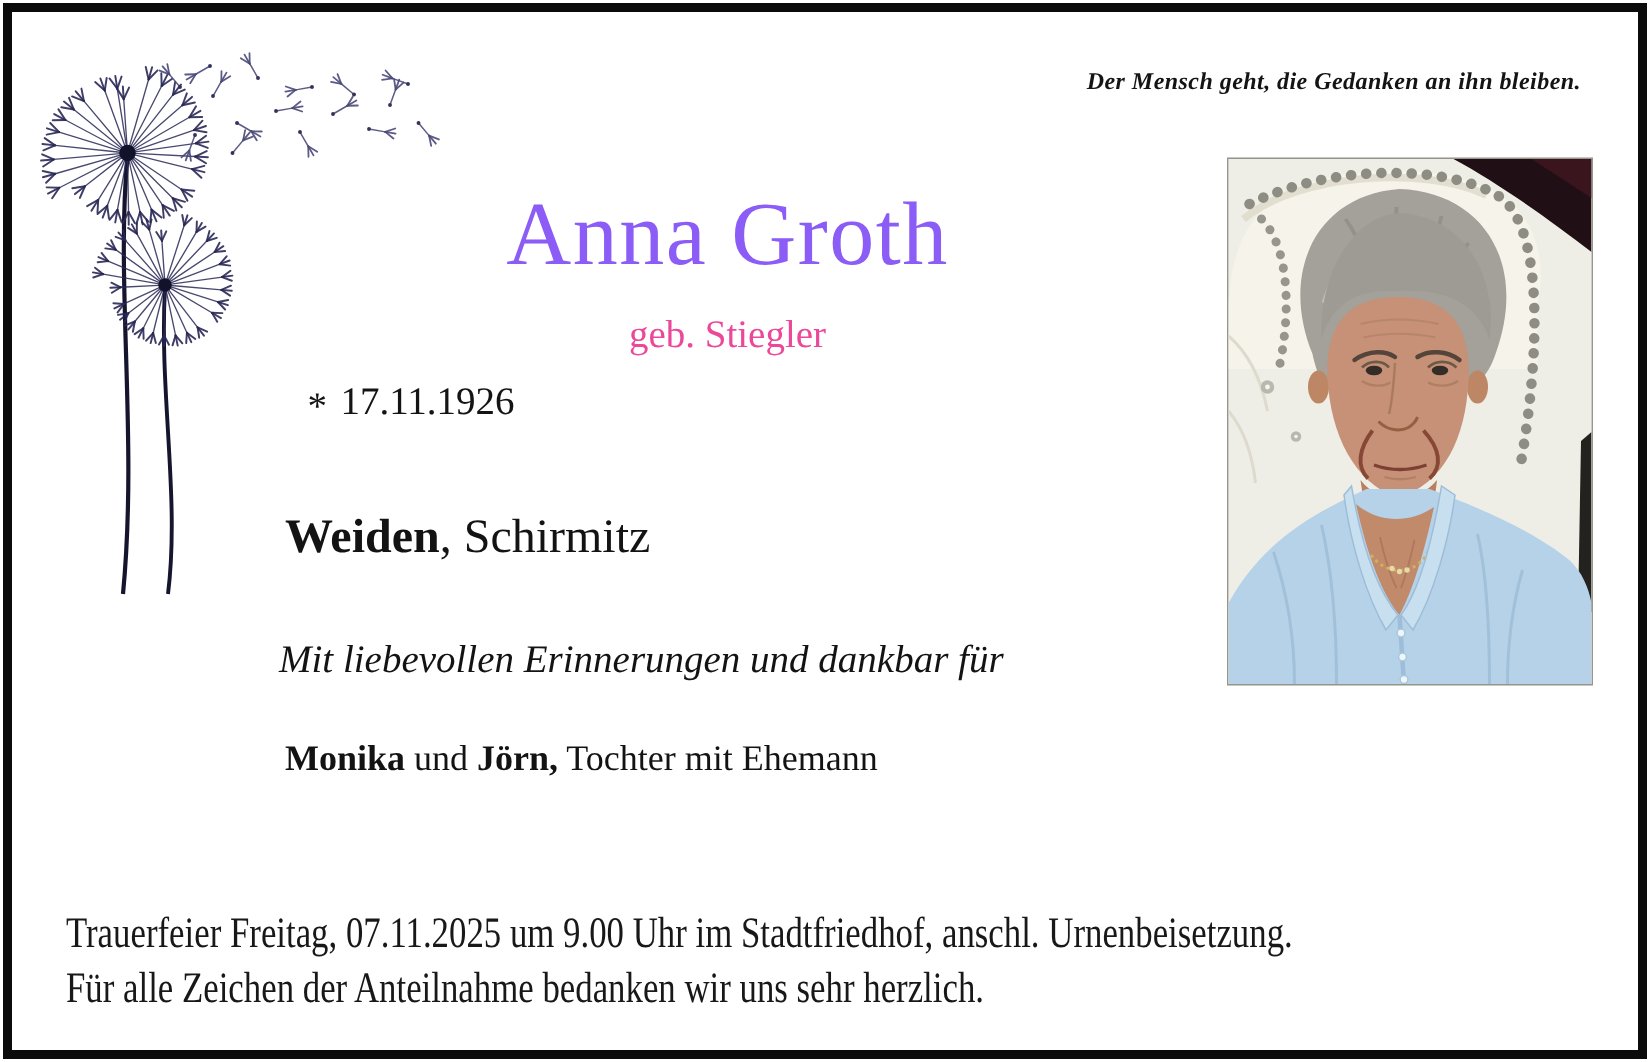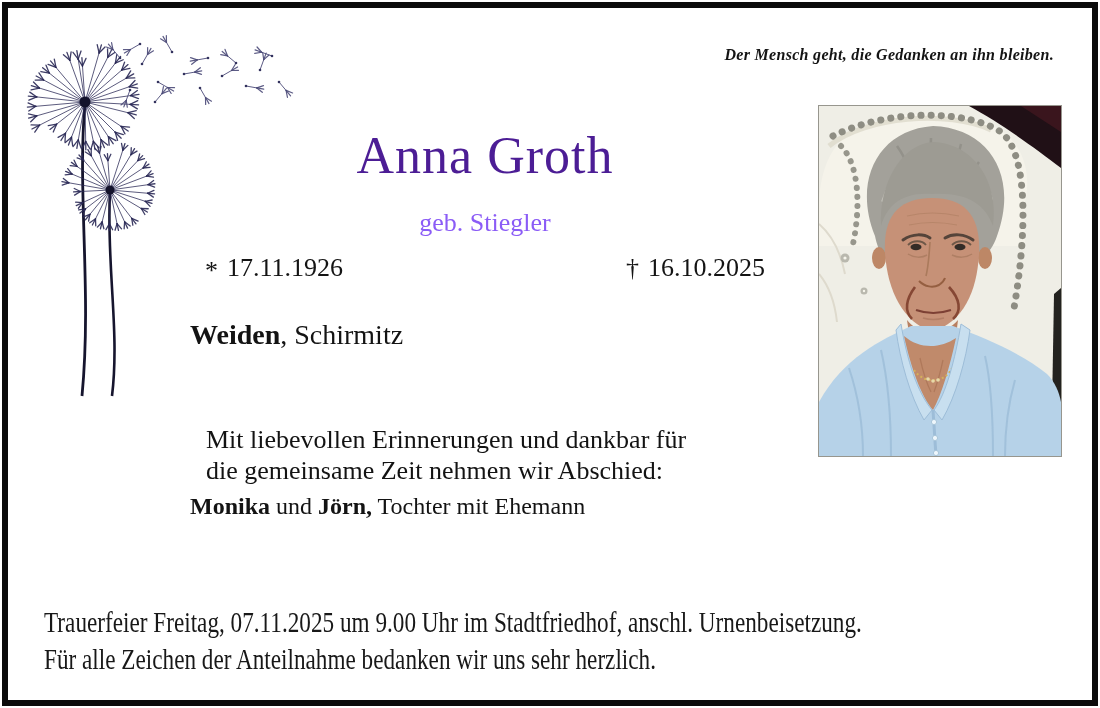--- a/index.html
+++ b/index.html
@@ -17,32 +17,32 @@
   }
   .motto{
     position:absolute;top:46px;right:46px;
     font-style:italic;font-weight:bold;font-size:16px;letter-spacing:.3px;
     color:#141414;white-space:nowrap;
   }
   .center-col{
     position:absolute;left:205px;top:114px;width:560px;text-align:center;
   }
   .name{
-    font-size:52px;line-height:84px;font-weight:400;letter-spacing:1px;
-    color:#4c1d95;white-space:nowrap;
-  }
-  .maiden{font-size:26px;margin-top:10px;color:#8b5cf6;}
+    font-size:60px;line-height:84px;font-weight:400;letter-spacing:1px;
+    color:#8b5cf6;white-space:nowrap;
+  }
+  .maiden{font-size:26px;margin-top:10px;color:#ec4899;}
   .dates{
-    display:flex;justify-content:space-between;gap:60px;
+    display:flex;justify-content:flex-start;gap:60px;
     font-size:26px;margin-top:15px;color:#141414;white-space:nowrap;
   }
   .dates .sym{display:inline-block;margin-right:9px;}
   .dates .star{position:relative;top:3px;}
-  .residence{position:absolute;left:190px;top:319px;font-size:28px;}
-  .farewell{position:absolute;left:206px;top:424px;font-size:26px;line-height:31px;}
+  .residence{position:absolute;left:190px;top:339px;font-size:32px;}
+  .farewell{position:absolute;left:186px;top:424px;font-size:26px;line-height:31px;font-style:italic;}
   .mourners{position:absolute;left:190px;top:491px;font-size:24px;line-height:30px;}
   .b{font-weight:bold;}
   .photo{
     position:absolute;left:818px;top:105px;width:242px;height:350px;
     border:1px solid #97968e;background:#efeee6;
   }
   .photo svg{display:block;width:100%;height:100%;}
   .funeral{
     position:absolute;left:44px;top:604px;width:1215px;
     font-size:29px;line-height:37px;color:#181818;
@@ -365,29 +365,27 @@
     <circle cx="133" cy="72" r="1.3" fill="#33325e"></circle>
   </svg>
 
 <div class="motto">Der Mensch geht, die Gedanken an ihn bleiben.</div>
 
 <div class="center-col">
   <div class="name">Anna Groth</div>
   <div class="maiden">geb. Stiegler</div>
   <div class="dates">
     <span><span class="sym star">*</span><span>17.11.1926</span></span>
-    <span><span class="sym">†</span><span>16.10.2025</span></span>
   </div>
 </div>
 
 <div class="residence"><span class="b">Weiden</span><span>, Schirmitz</span></div>
 
 <div class="farewell">
   <div>Mit liebevollen Erinnerungen und dankbar für</div>
-  <div>die gemeinsame Zeit nehmen wir Abschied:</div>
 </div>
 
 <div class="mourners">
   <div><span class="b">Monika</span><span> und </span><span class="b">Jörn,</span><span> Tochter mit Ehemann</span></div>
 </div>
 
 <div class="photo">
   <svg viewBox="0 0 242 350" preserveAspectRatio="none" xmlns="http://www.w3.org/2000/svg">
     <rect width="242" height="350" fill="#efeee6"></rect>
 

